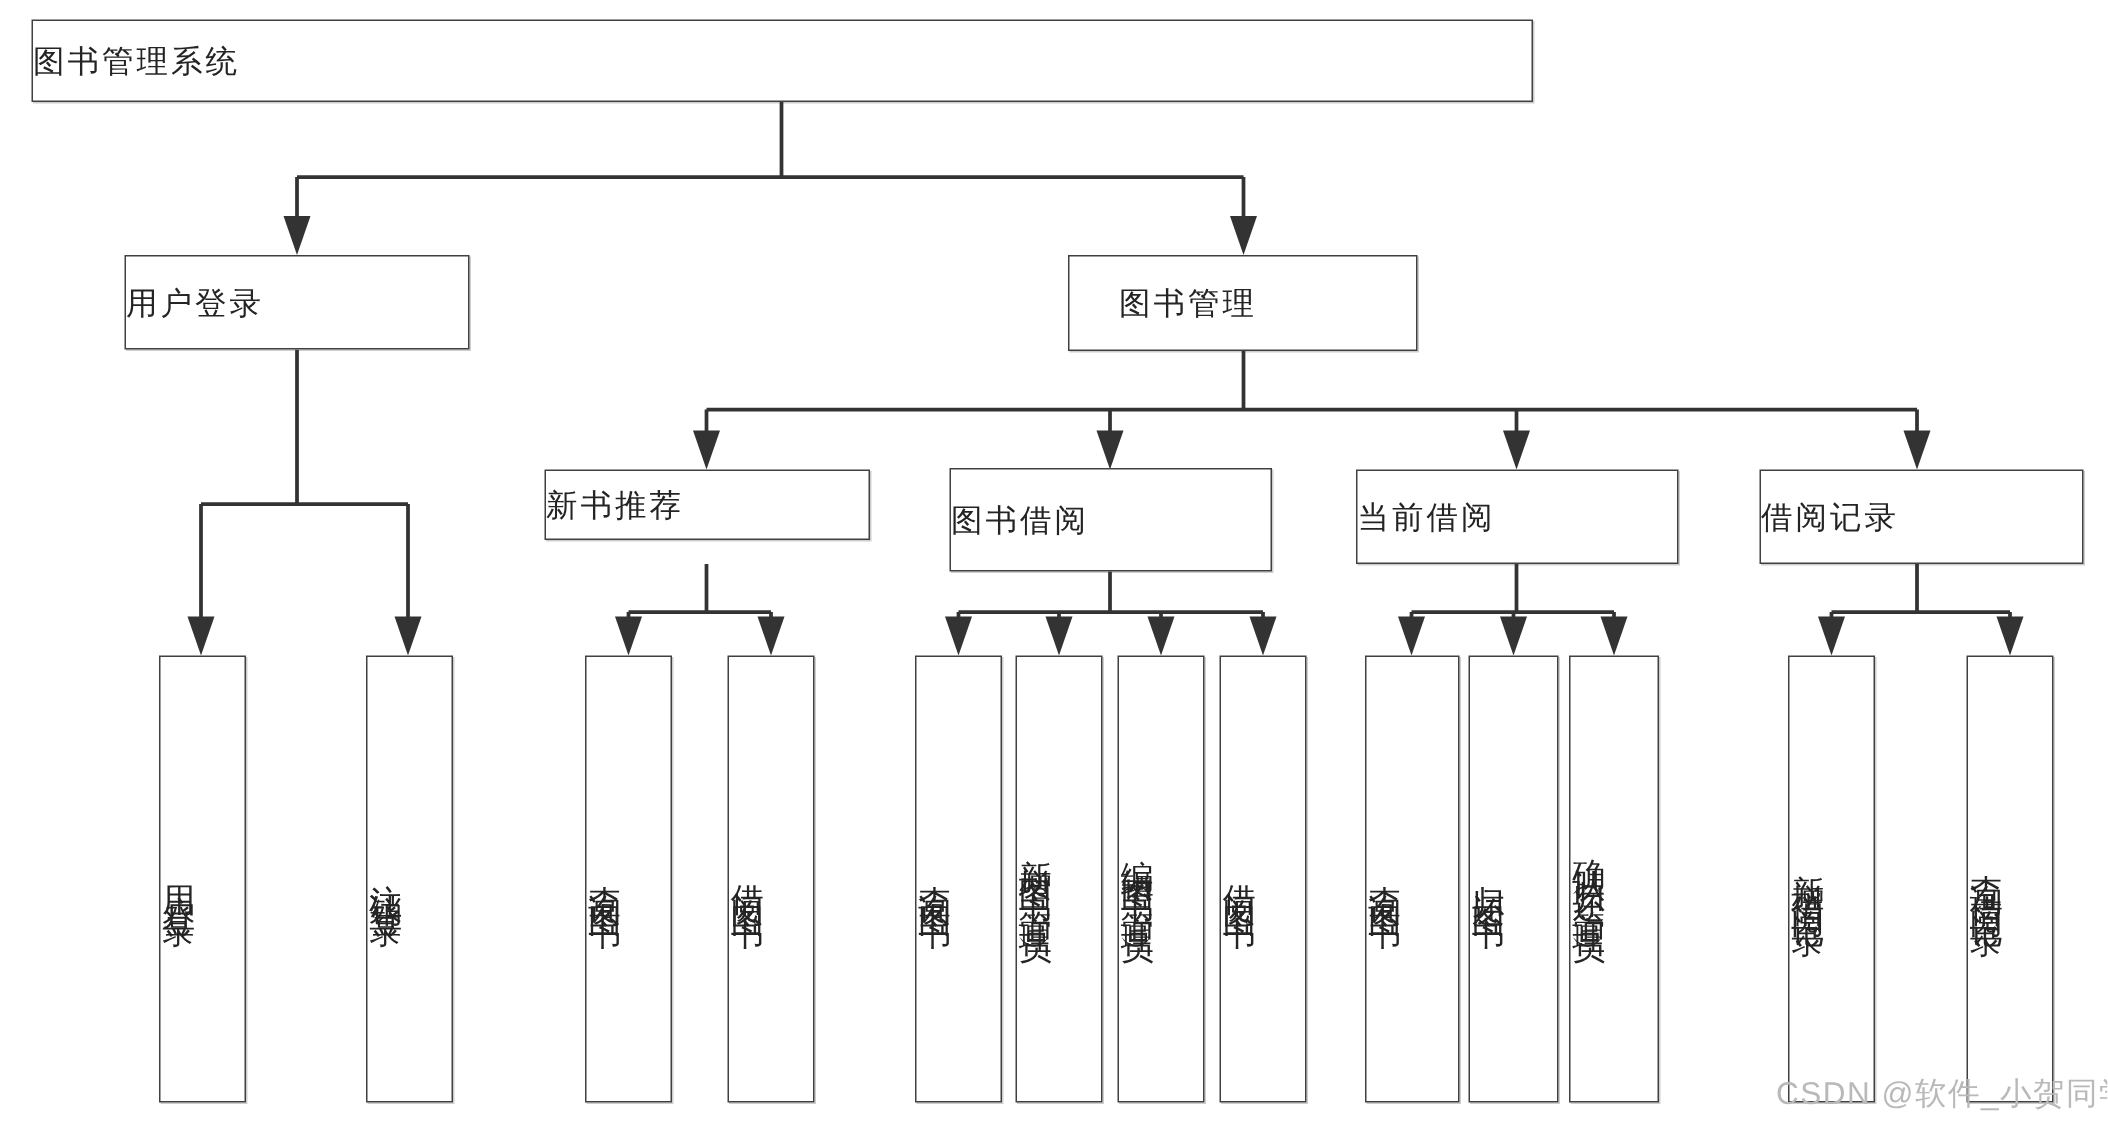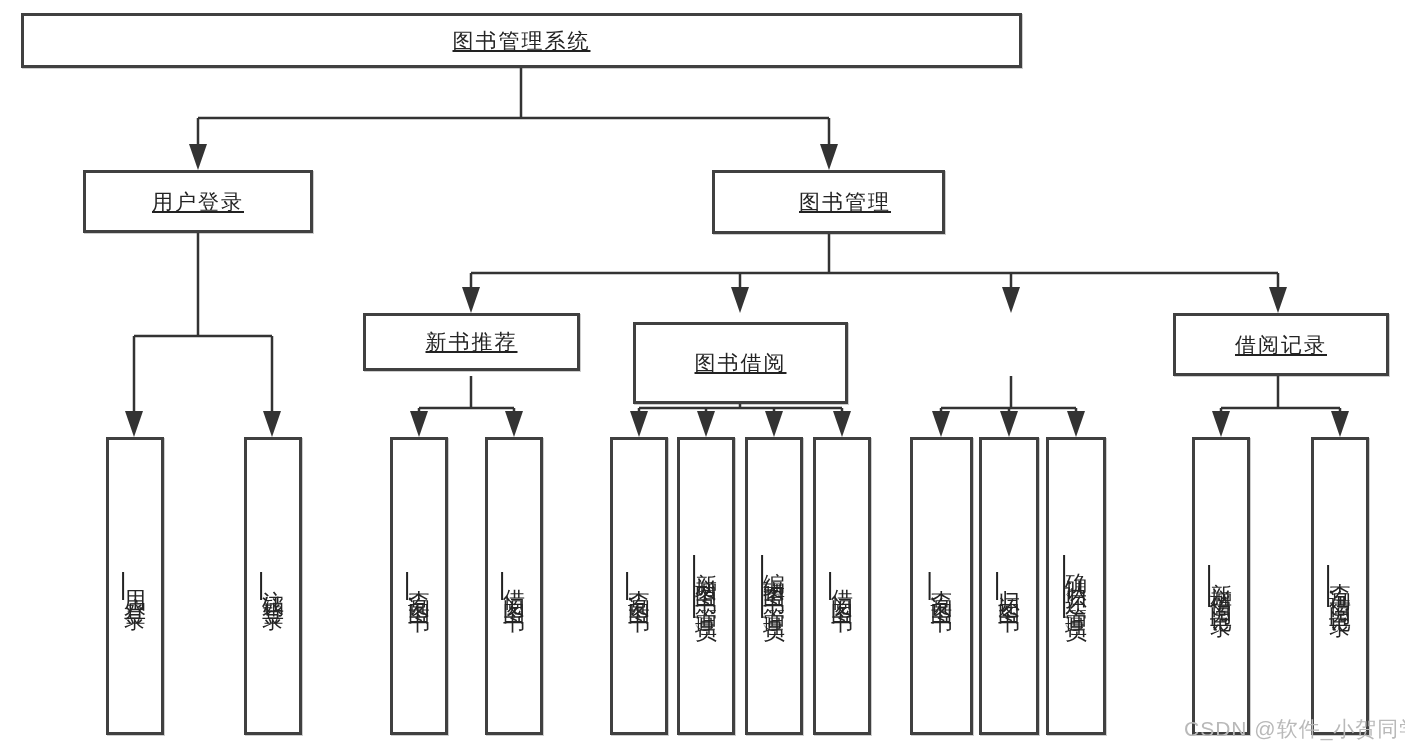--- a/index.html
+++ b/index.html
@@ -14,27 +14,26 @@
   }
   .wires {
     position: absolute;
     left: 0; top: 0;
     width: 1405px; height: 747px;
     pointer-events: none;
   }
   .node {
     position: absolute;
     box-sizing: border-box;
-    border: 3px solid #404040;
+    border: 1px solid #404040;
     background: #ffffff;
     display: flex;
     align-items: center;
-    justify-content: center;
+    justify-content: flex-start;
     box-shadow: 1px 1px 0 rgba(60,60,60,0.25);
-    text-decoration: underline;
   }
   .hlabel {
     font-size: 21px;
     letter-spacing: 2px;
     white-space: nowrap;
     color: #242424;
   }
   .leaf .vlabel {
     writing-mode: vertical-rl;
     text-orientation: mixed;
@@ -136,25 +135,28 @@
     <span class="hlabel">图书管理系统</span>
   </div>
 
   <div class="node" style="left:83px; top:170px; width:230px; height:63px;">
     <span class="hlabel">用户登录</span>
   </div>
   <div class="node" style="left:712px; top:170px; width:233px; height:64px;padding-left:33px;">
     <span class="hlabel">图书管理</span>
   </div>
 
-  <div class="node" style="left:363px; top:313px; width:217px; height:58px;">
+  <div class="node" style="left:363px; top:313px; width:217px; height:47px;">
     <span class="hlabel">新书推荐</span>
   </div>
-  <div class="node" style="left:633px; top:322px; width:215px; height:82px;">
+  <div class="node" style="left:633px; top:312px; width:215px; height:69px;">
     <span class="hlabel">图书借阅</span>
+  </div>
+  <div class="node" style="left:904px; top:313px; width:215px; height:63px;">
+    <span class="hlabel">当前借阅</span>
   </div>
   <div class="node" style="left:1173px; top:313px; width:216px; height:63px;">
     <span class="hlabel">借阅记录</span>
   </div>
 
   <div class="node leaf" style="left:106px; top:437px; width:58px; height:298px;">
     <span class="vlabel">用户登录</span>
   </div>
   <div class="node leaf" style="left:244px; top:437px; width:58px; height:298px;">
     <span class="vlabel">注销登录</span>

